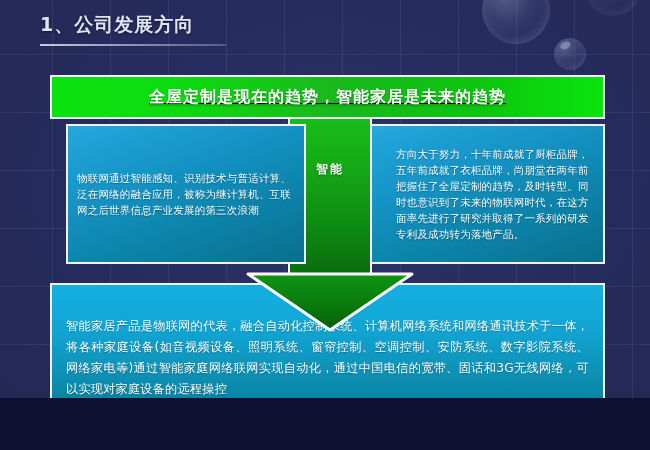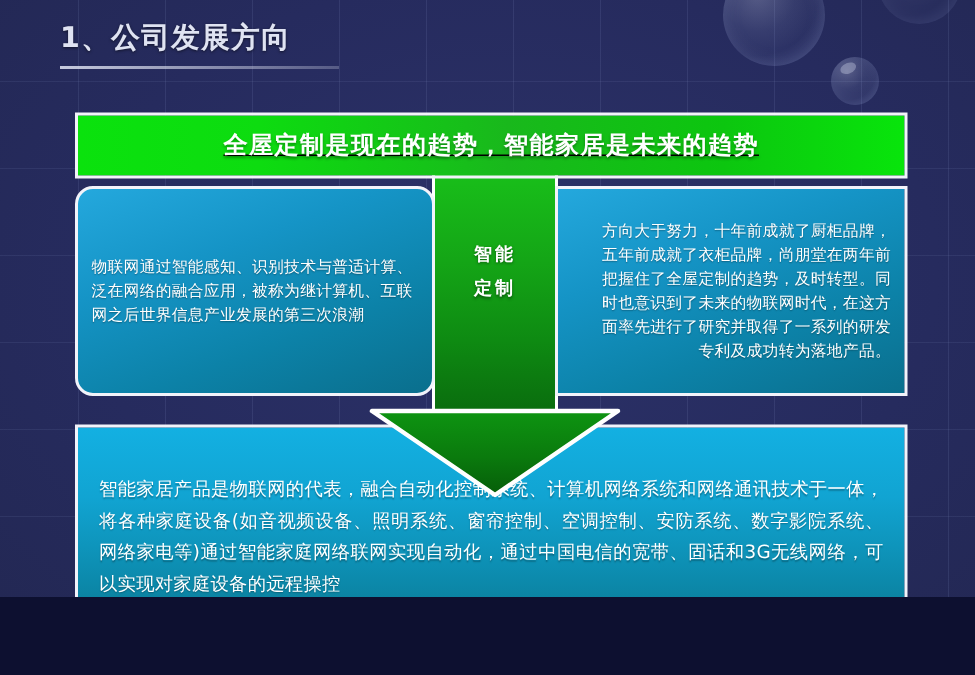--- a/index.html
+++ b/index.html
@@ -147,46 +147,45 @@
   
   .side-box {
     position: absolute;
     box-sizing: border-box;
     border: 2px solid #f2f3fa;
     z-index: 3;
     display: flex;
     align-items: center;
   }
   #box-left {
-    left: 50px;
+    left: 66px;
     top: 124px;
     width: 240px;
     height: 140px;
     background: linear-gradient(160deg, #24a8dd 0%, #1594c6 34%, #0c82a8 68%, #0a6f8d 100%);
     justify-content: center;
-    border-radius: 12px;
   }
   #box-right {
     left: 370px;
     top: 124px;
     width: 235px;
     height: 140px;
     background: linear-gradient(160deg, #24a8dd 0%, #1594c6 34%, #0c82a8 68%, #0a6f8d 100%);
     justify-content: flex-start;
   }
   .side-text {
     color: #ffffff;
     font-size: 10.5px;
     line-height: 16px;
     letter-spacing: 0.2px;
     text-shadow: 0 1px 1px rgba(0,0,0,0.35);
     padding: 0 9px;
   }
   #box-left .side-text { text-align: left; }
-  #box-right .side-text { text-align: right; padding-left: 24px; }
+  #box-right .side-text { text-align: left; padding-left: 24px; }
 
   
   #box-bottom {
     position: absolute;
     left: 50px;
     top: 283px;
     width: 555px;
     height: 149px;
     box-sizing: border-box;
     border: 2px solid #f2f3fa;
@@ -247,21 +246,20 @@
           <stop offset="0%" stop-color="#0e9411"></stop>
           <stop offset="55%" stop-color="#0a7a0d"></stop>
           <stop offset="100%" stop-color="#065d09"></stop>
         </linearGradient>
       </defs>
       <polygon points="2,2 166,2 84,58" fill="url(#agrad)" stroke="#ffffff" stroke-width="3" stroke-linejoin="round"></polygon>
     </svg>
   </div>
   <div id="arrow-label">
     <div>智能</div>
-    <div>定制</div>
   </div>
 
   <div id="banner">
     <span id="banner-text">全屋定制是现在的趋势，智能家居是未来的趋势</span>
   </div>
 
   <div class="side-box" id="box-left">
     <div class="side-text">物联网通过智能感知、识别技术与普适计算、泛在网络的融合应用，被称为继计算机、互联网之后世界信息产业发展的第三次浪潮</div>
   </div>
 

